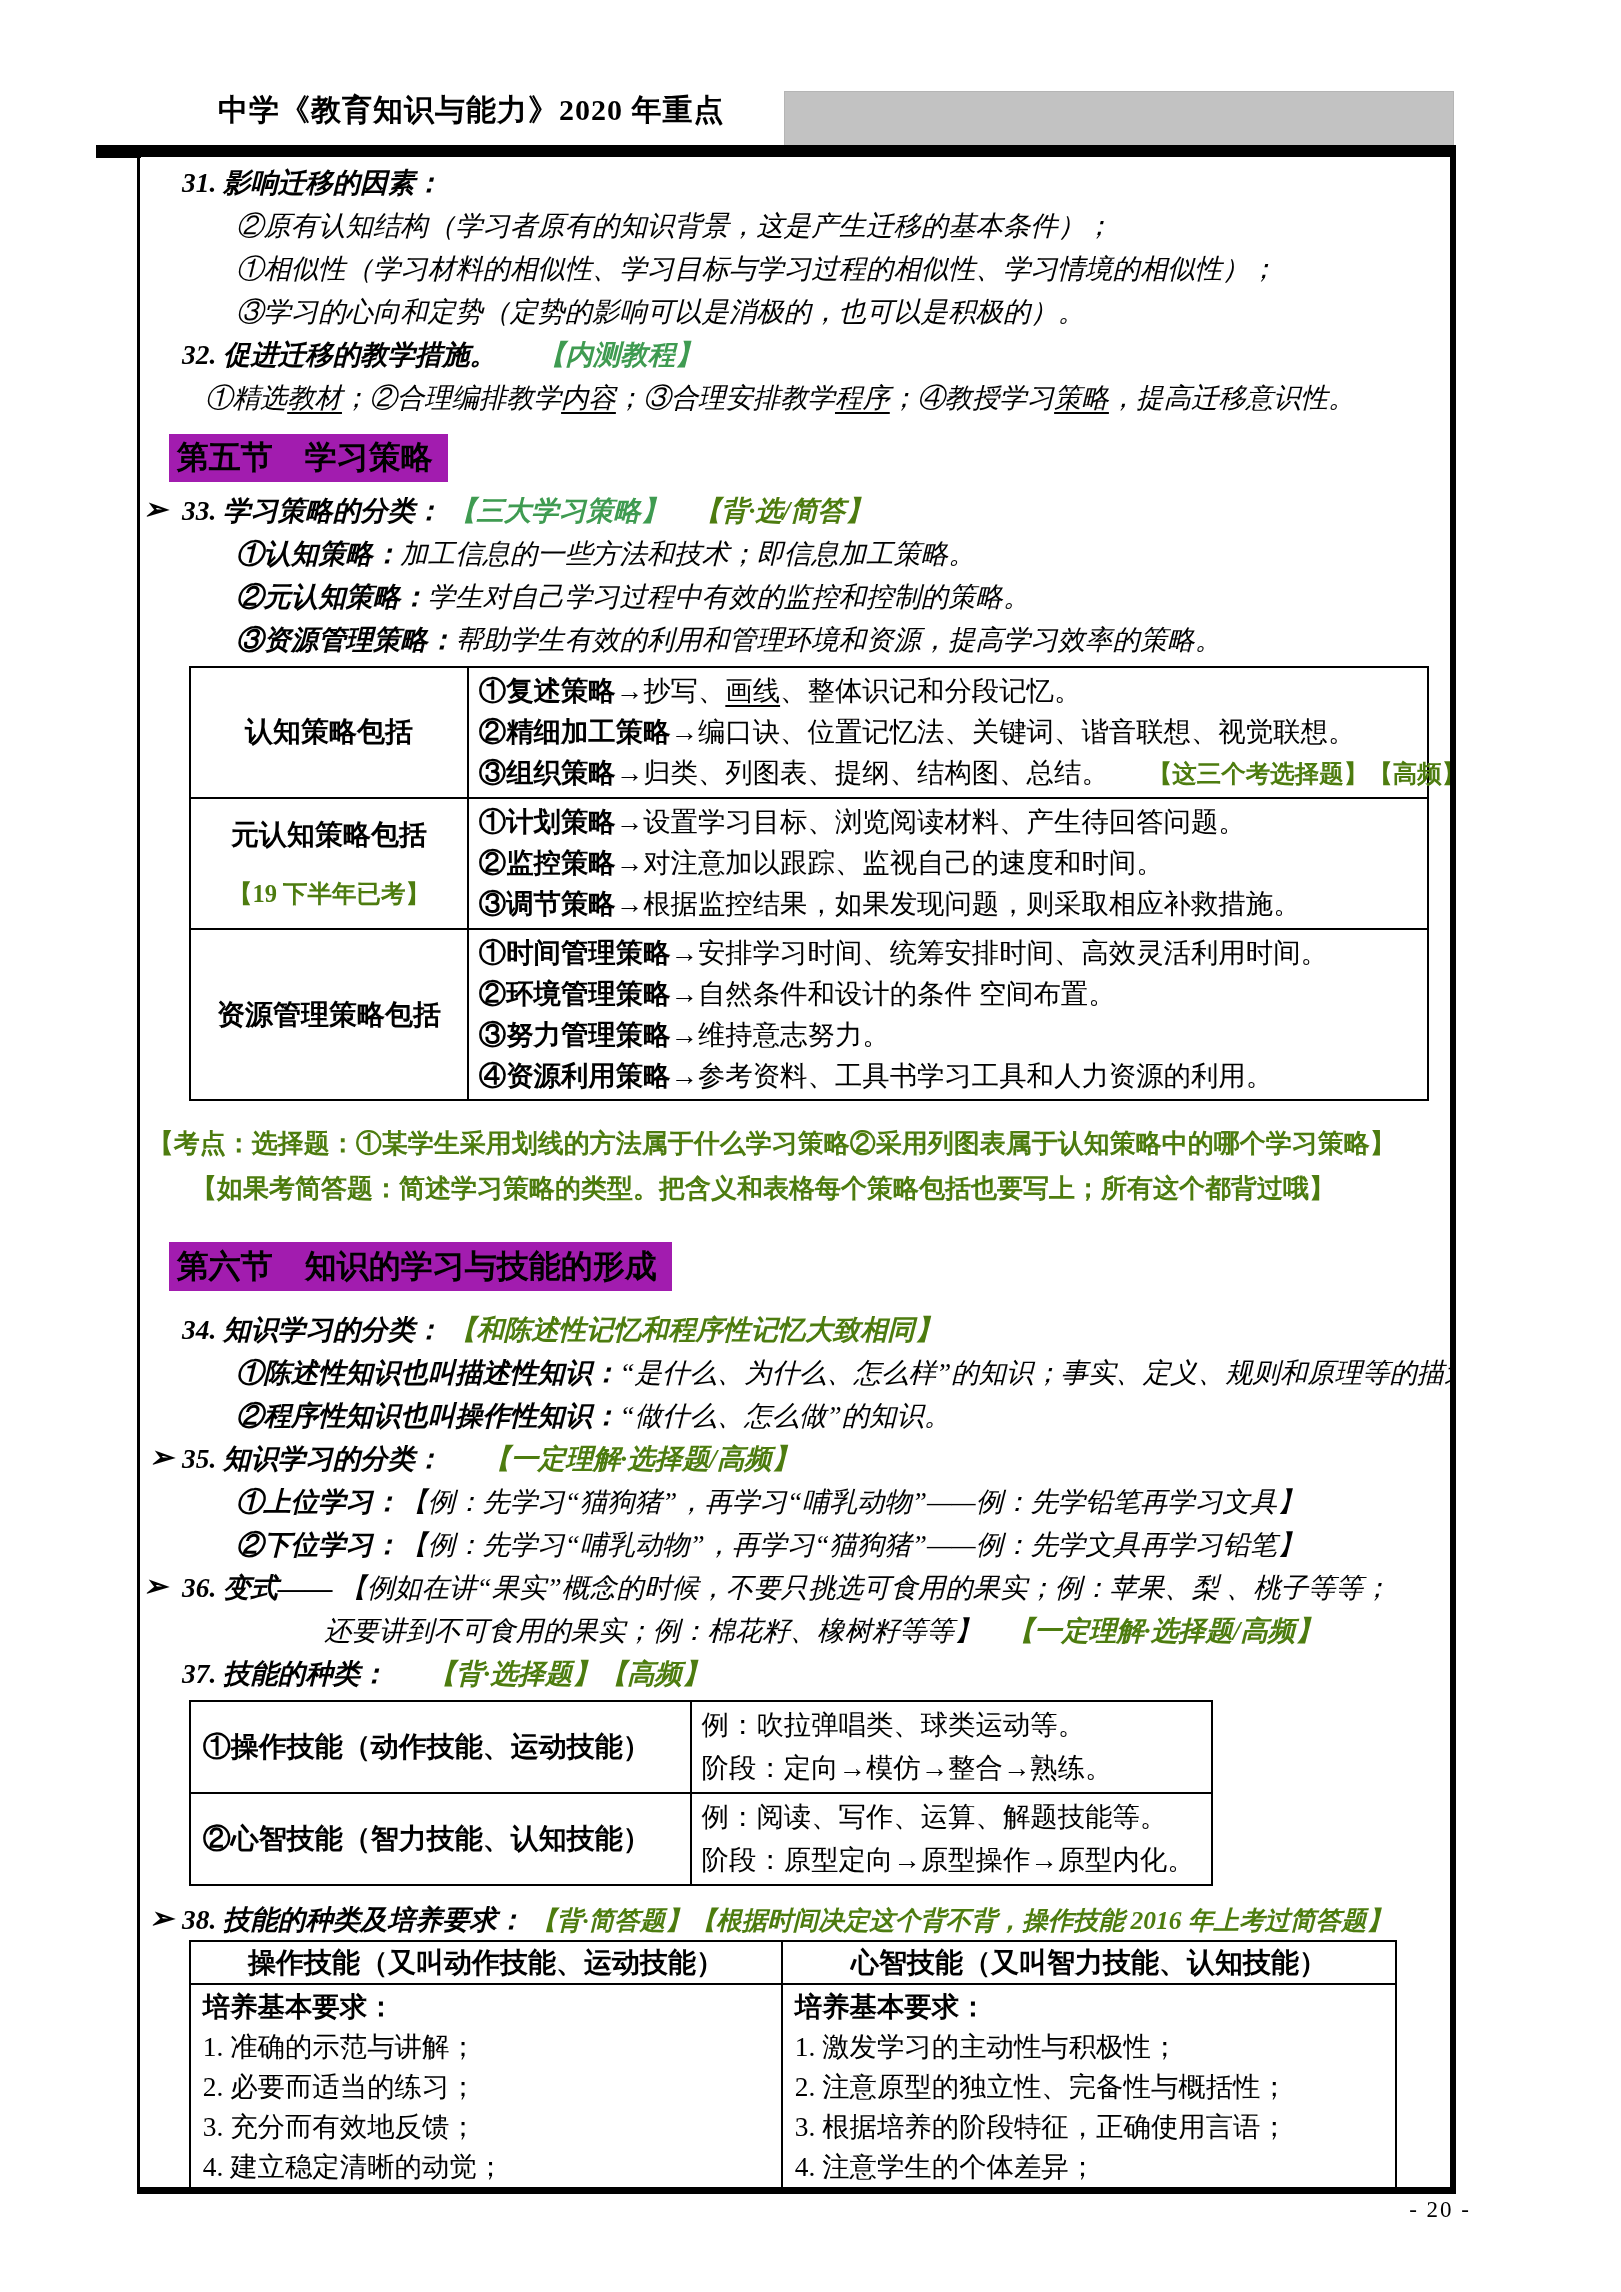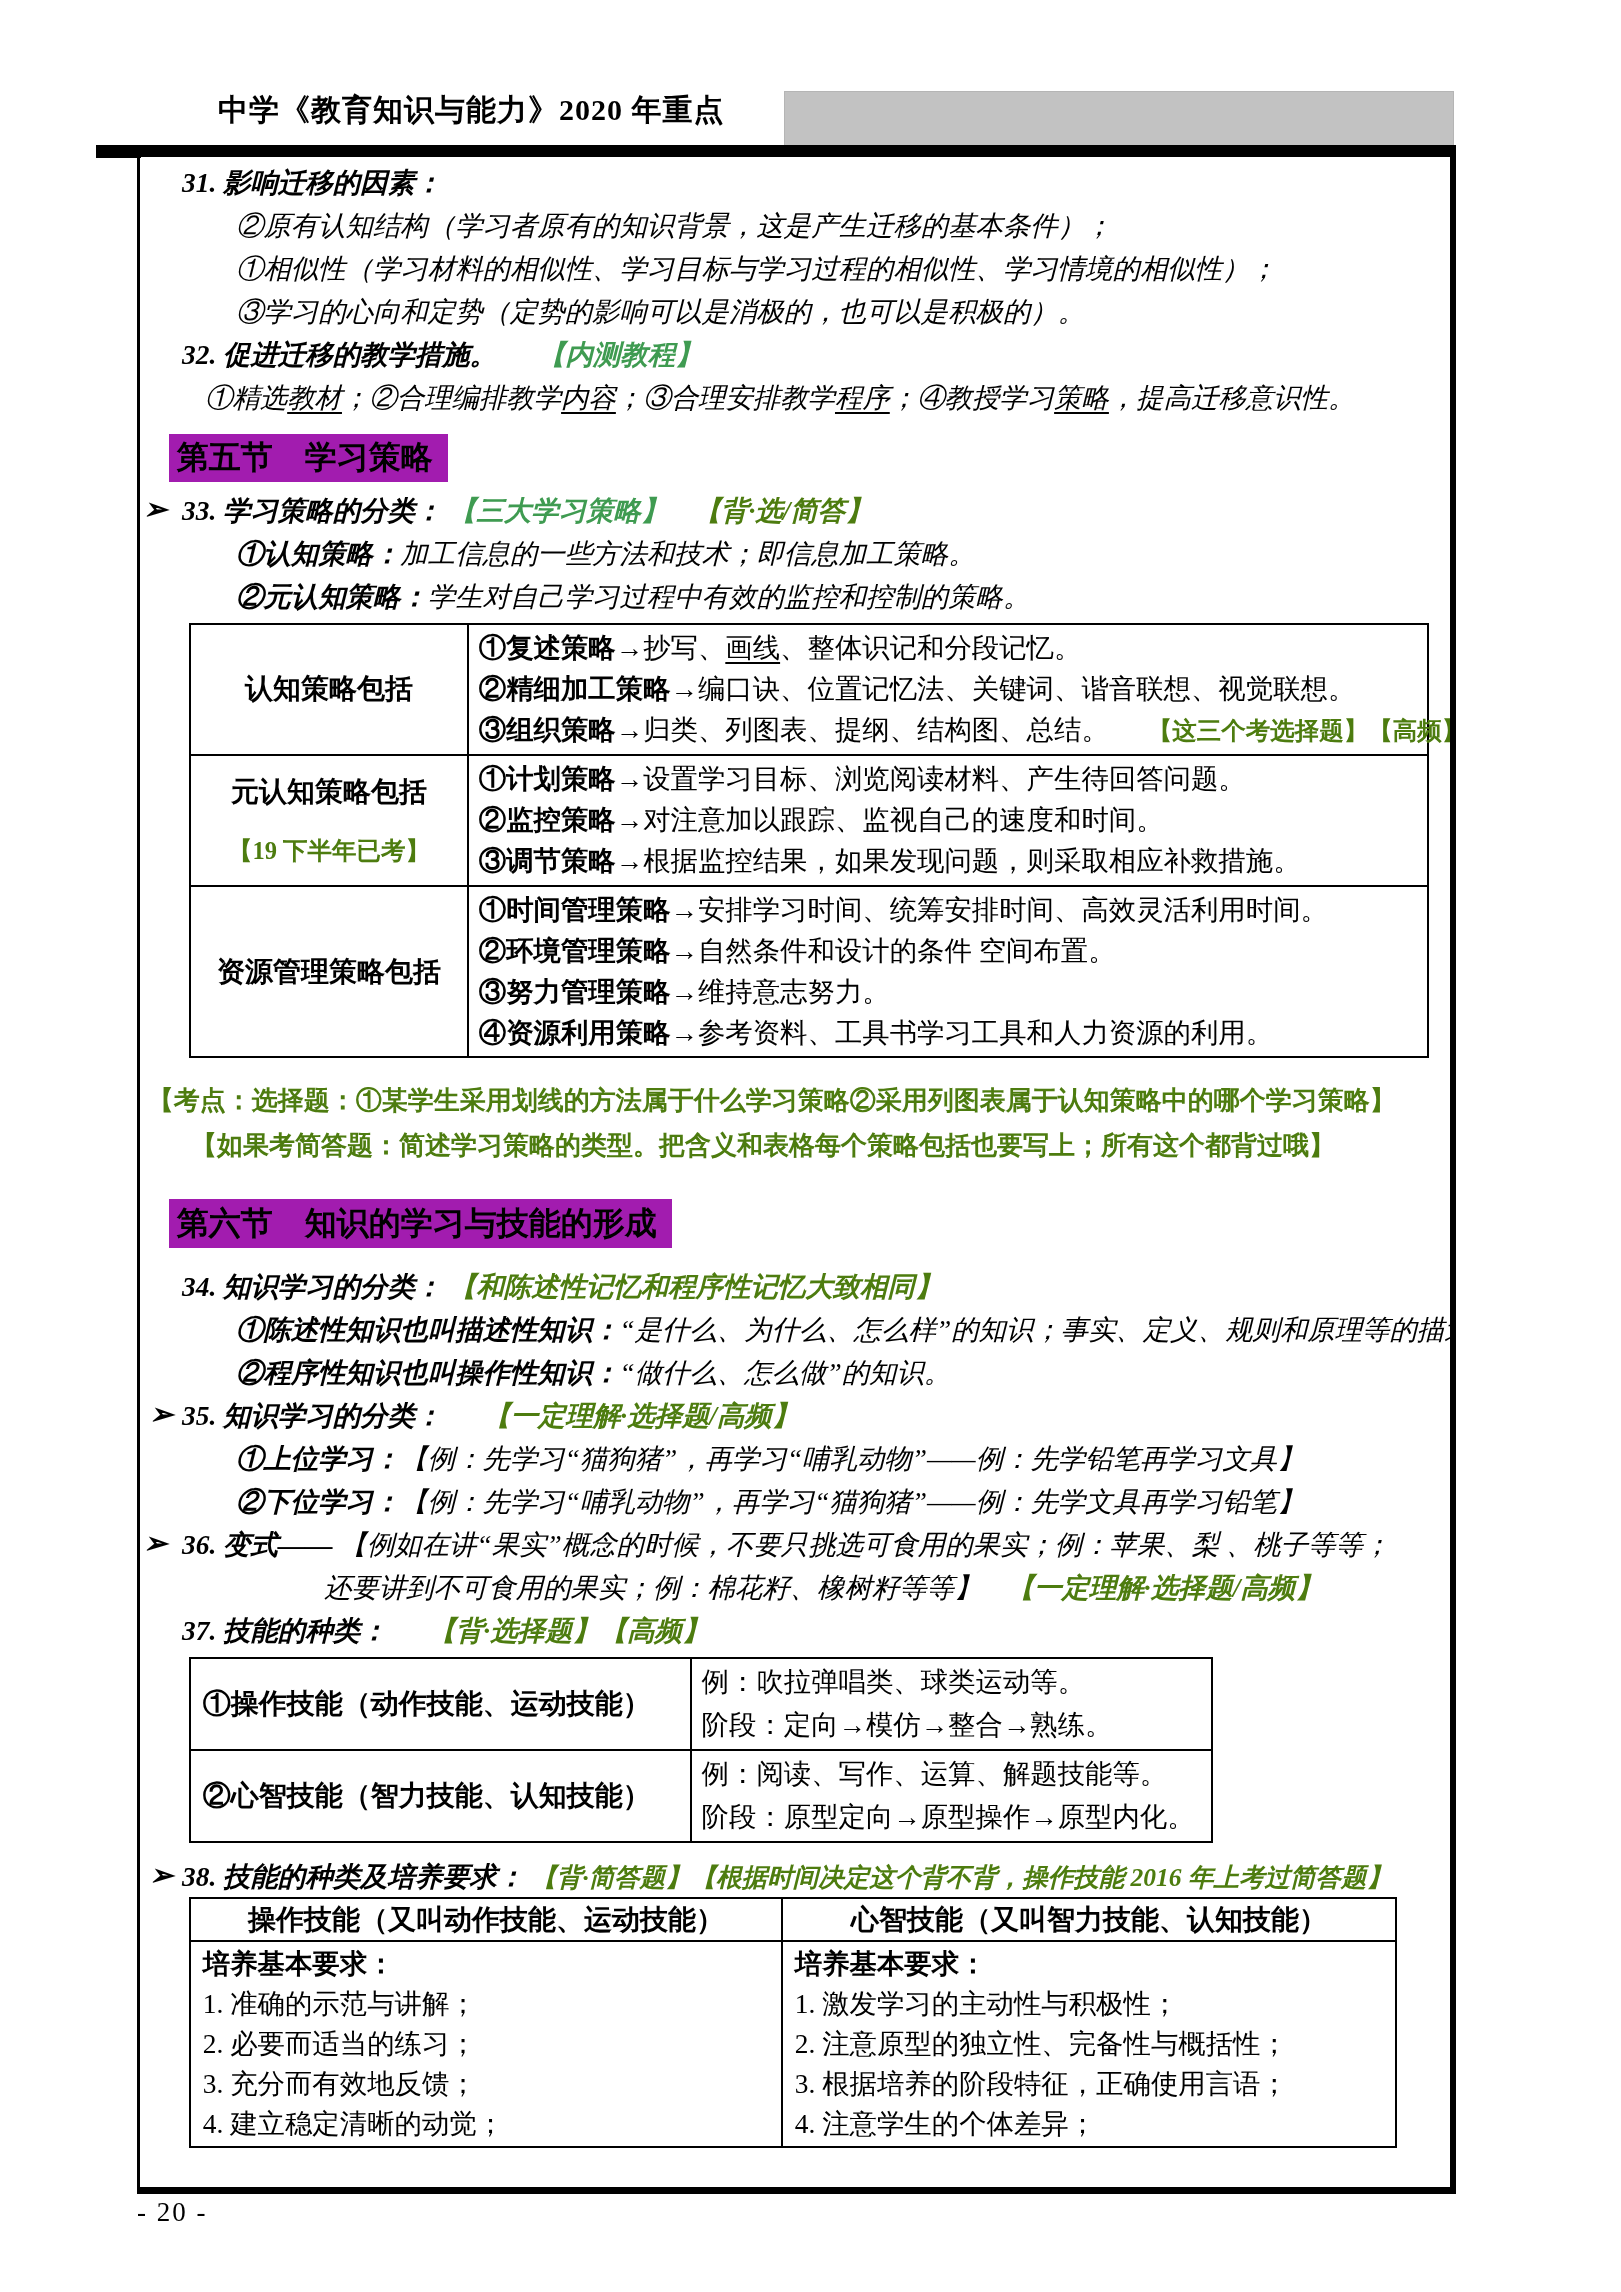--- a/index.html
+++ b/index.html
@@ -34,21 +34,21 @@
   .note2{margin-left:51px;}
   .tb37{width:1024px;margin-top:3.9px;}
   .tb37 .th37{width:486px;font-size:28px;padding-left:11.8px;}
   .tb37 .tdc{padding:2px 9.8px;}
   .tb37 .cl{line-height:43px;}
   .tb38{width:1208px;margin-top:0px;}
   .tb38 th{font-size:28px;height:39px;text-align:center;font-weight:700;}
   .tb38 .c1{width:588px;}
   .tb38 .tdl{padding:2px 11.8px;vertical-align:top;}
   .tb38 .cl{line-height:40px;}
-  .footer{position:absolute;left:137px;top:2197px;width:1319px;text-align:left;font-size:27px;letter-spacing:2px;}
+  .footer{position:absolute;left:152px;top:2197px;width:1319px;text-align:right;font-size:23px;letter-spacing:2px;}
 </style>
 </head>
 <body>
 
 <div class="page">
 
   <div class="hdr-title">中学《教育知识与能力》2020 年重点</div>
   <div class="hdr-box"></div>
   <div class="rule-ext"></div>
 
@@ -77,20 +77,23 @@
       <span class="b">33. 学习策略的分类：</span>
       <span class="green">【三大学习策略】</span>
       <span class="small-gap"></span>
       <span class="blue">【背·选/简答】</span>
     </div>
     <div class="line sub">
       <span class="b">①认知策略：</span><span>加工信息的一些方法和技术；即信息加工策略。</span>
     </div>
     <div class="line sub">
       <span class="b">②元认知策略：</span><span>学生对自己学习过程中有效的监控和控制的策略。</span>
+    </div>
+    <div class="line sub">
+      <span class="b">③资源管理策略：</span><span>帮助学生有效的利用和管理环境和资源，提高学习效率的策略。</span>
     </div>
 
     <table class="tb tb33">
       <tbody>
           <tr>
         <td class="th">认知策略包括</td>
         <td class="tdc">
           <div class="cl"><span class="b">①复述策略</span><span>→抄写、</span><span class="u">画线</span><span>、整体识记和分段记忆。</span></div>
           <div class="cl"><span class="b">②精细加工策略</span><span>→编口诀、位置记忆法、关键词、谐音联想、视觉联想。</span></div>
           <div class="cl"><span class="b">③组织策略</span><span>→归类、列图表、提纲、结构图、总结。</span><span class="blue" style="font-size:24.5px;margin-left:39px;">【这三个考选择题】【高频】</span></div>

